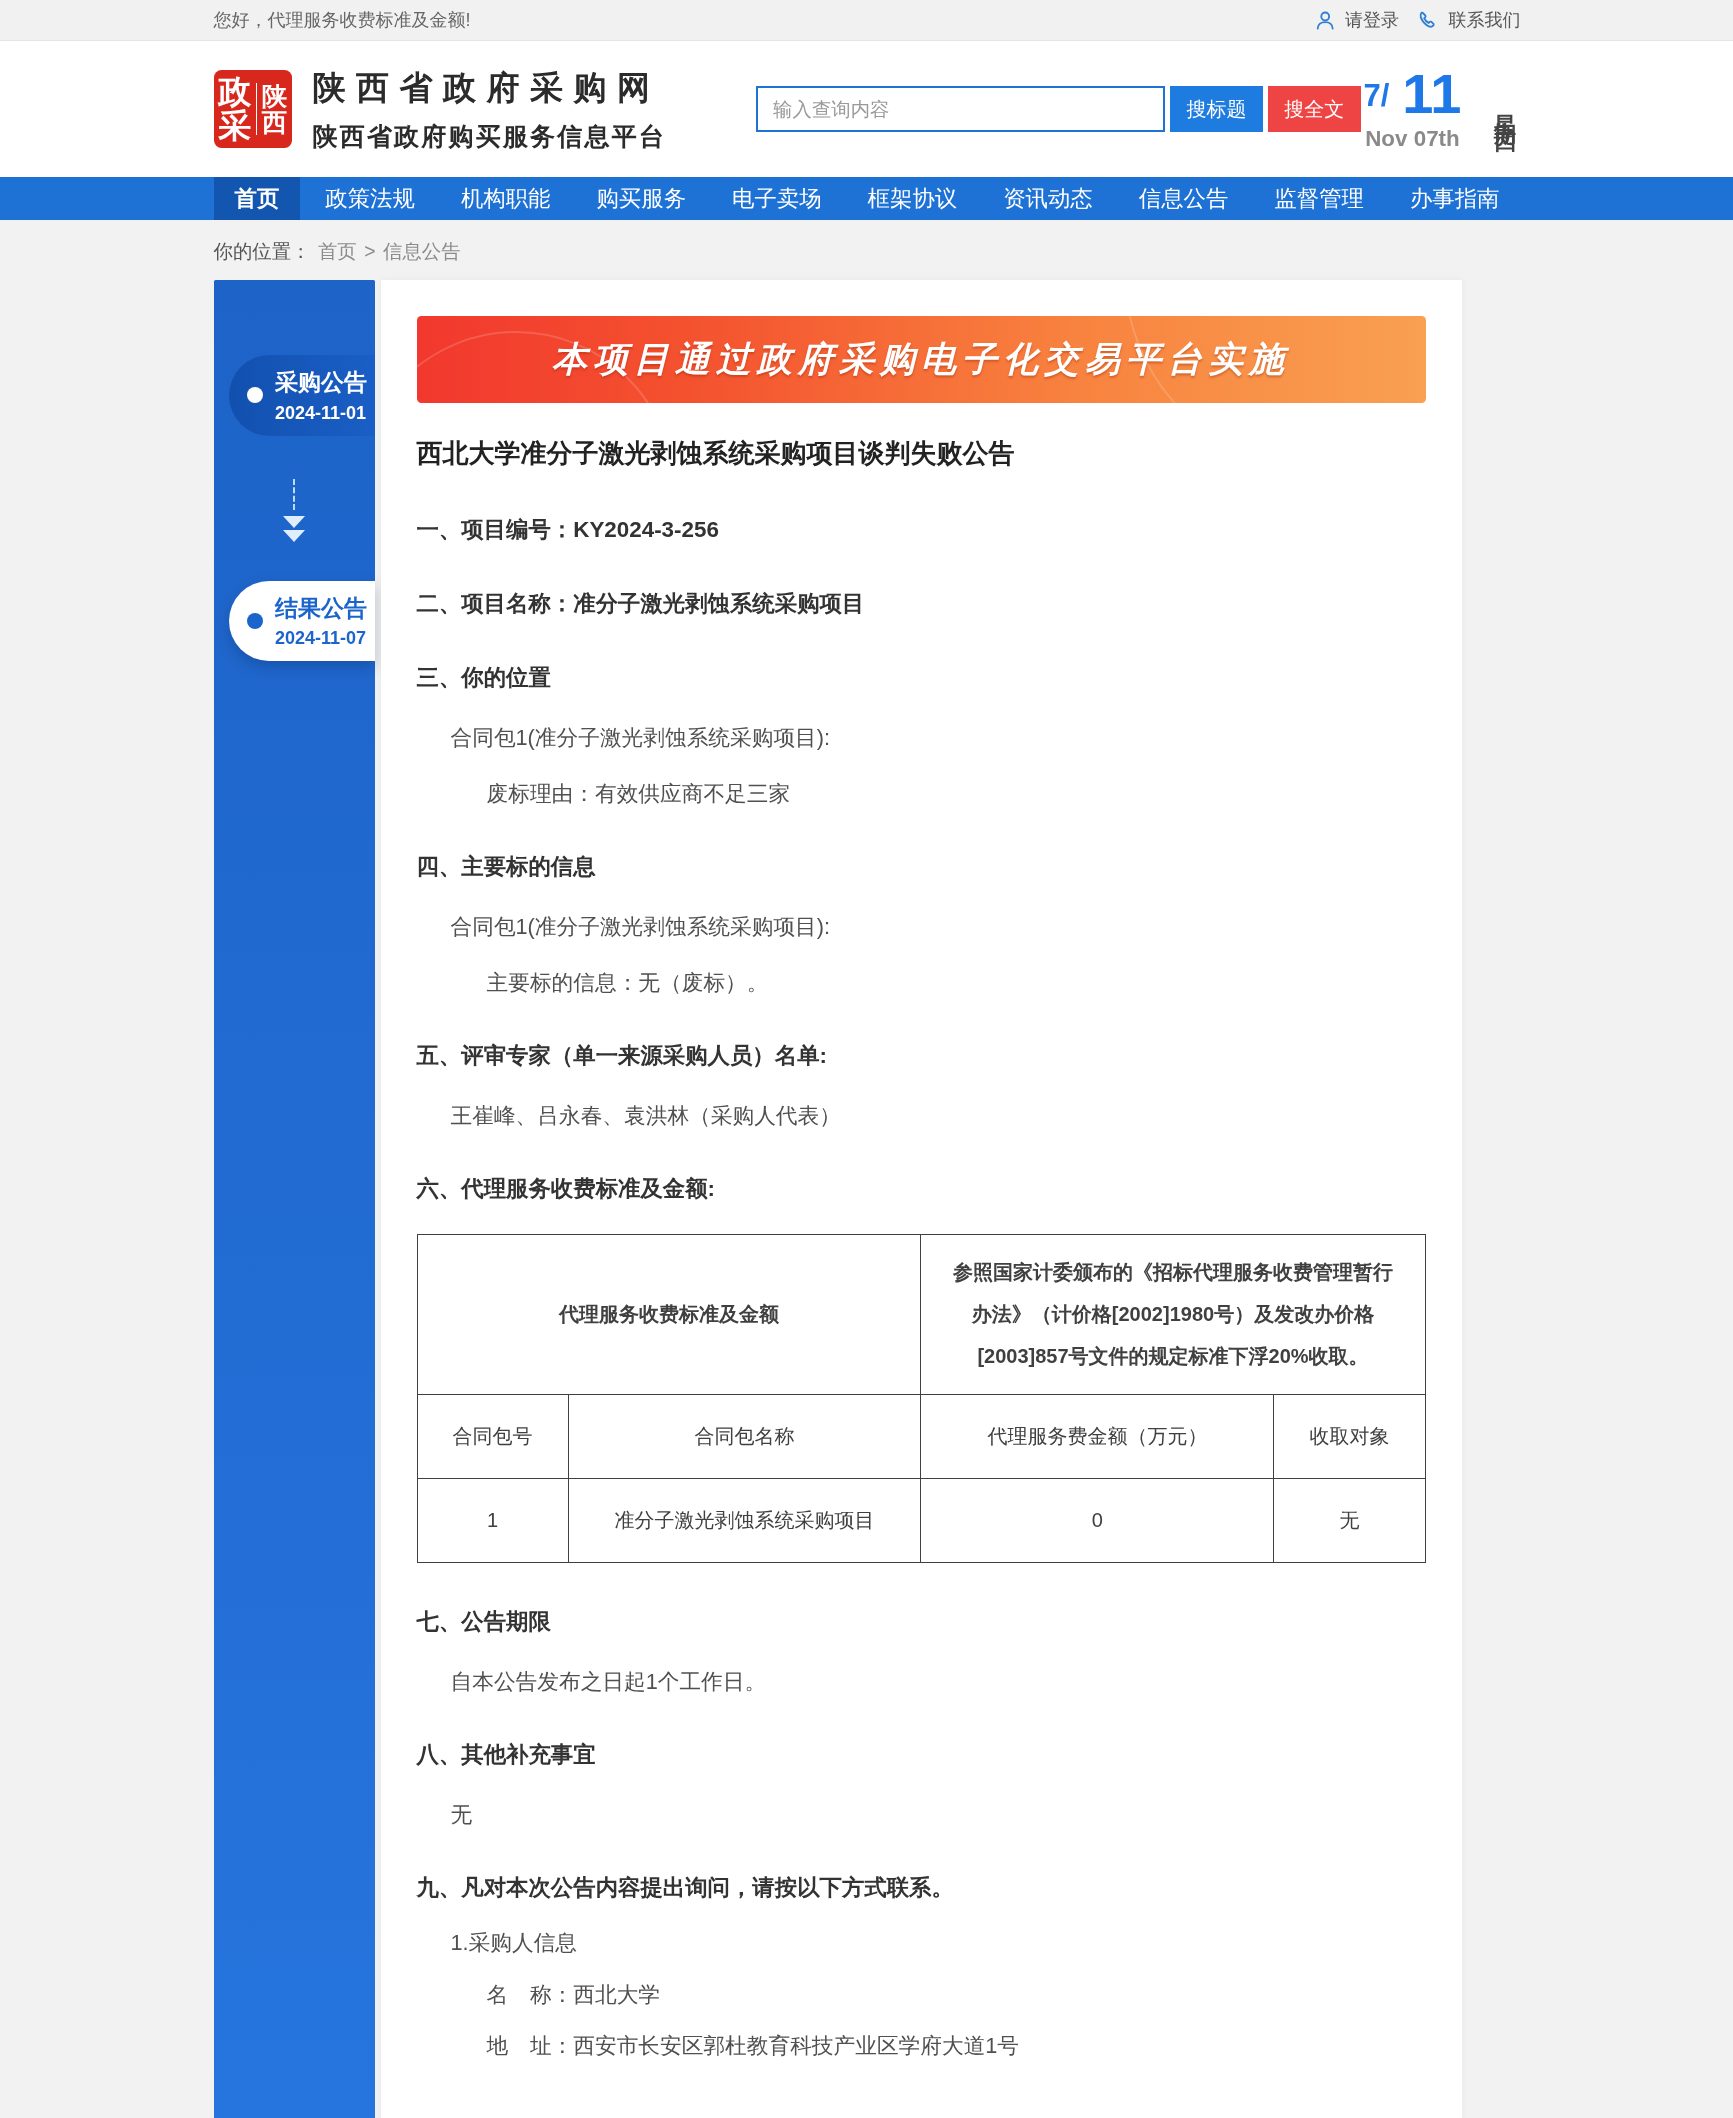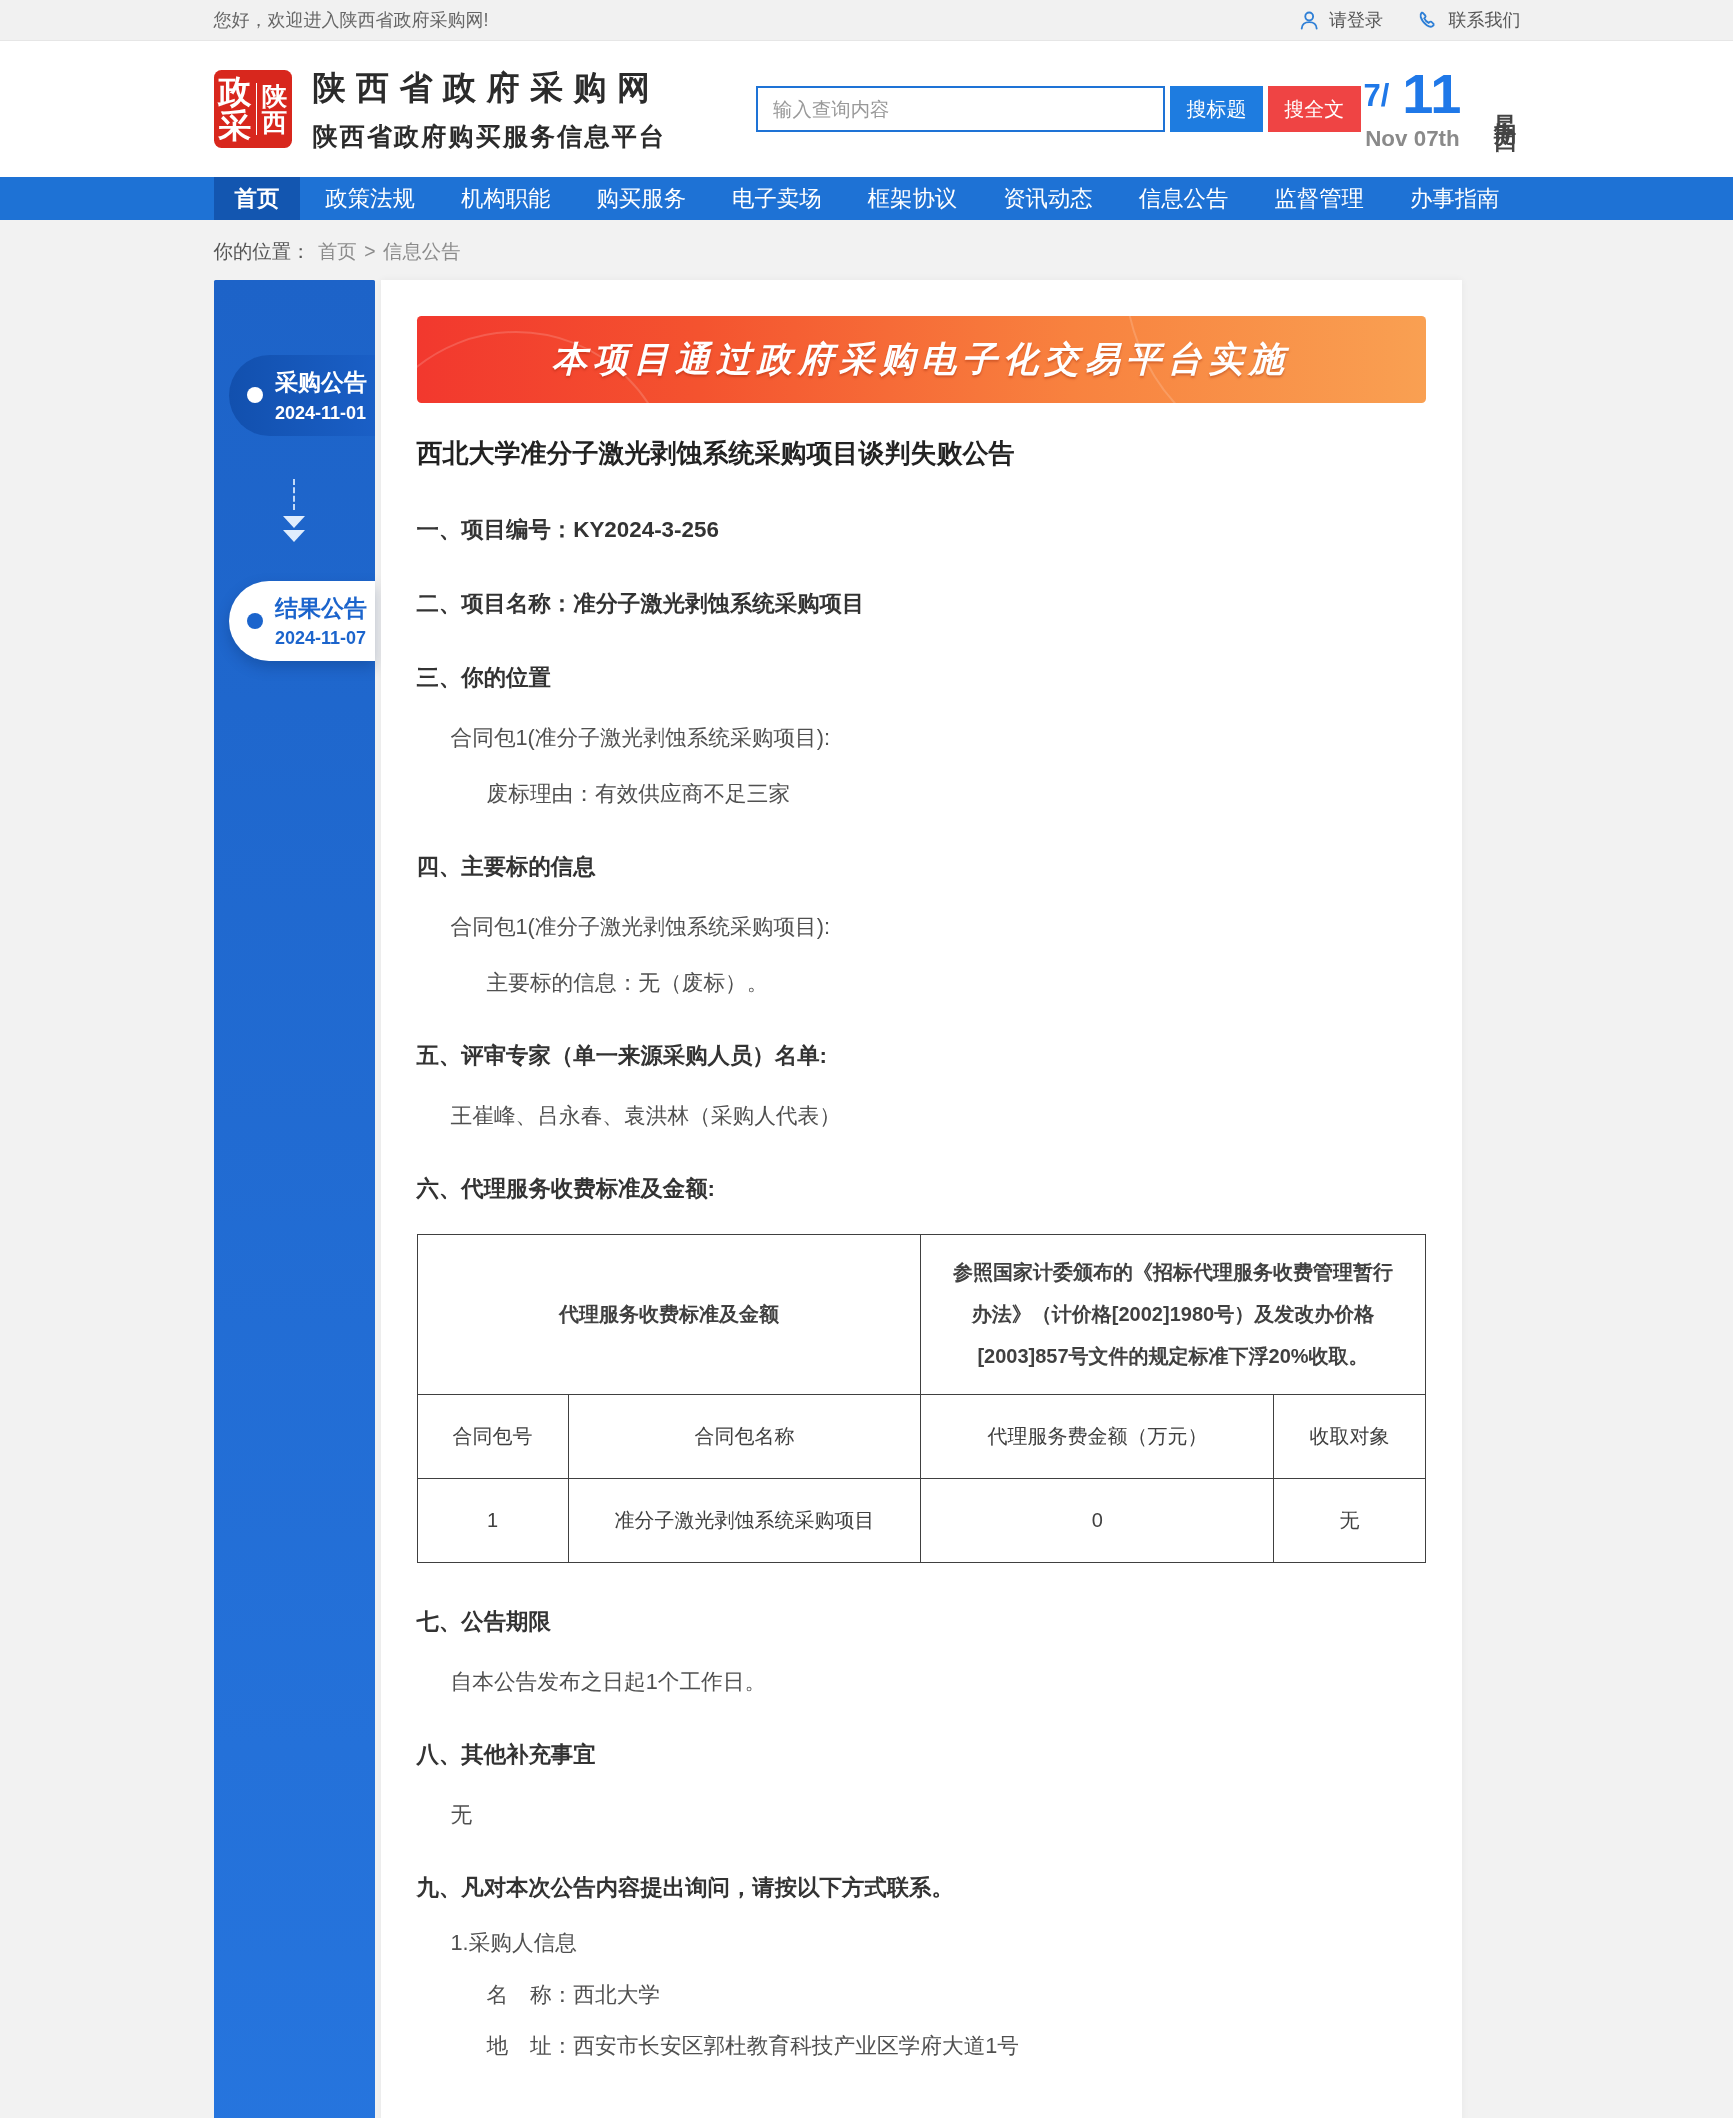--- a/index.html
+++ b/index.html
@@ -3,21 +3,21 @@
 <meta charset="utf-8">
 <style>
   * { margin:0; padding:0; box-sizing:border-box; }
   html,body { width:1734px; background:#f2f2f2; font-family:"Liberation Sans","DejaVu Sans",sans-serif; color:#333; }
   .container { width:1307px; margin:0 auto; }
 
   
   .topbar { background:#f1f1f1; border-bottom:0.7px solid #e6e6e6; height:41px; }
   .topbar-inner { display:flex; align-items:center; justify-content:space-between; height:100%; }
   .topbar-welcome { font-size:18px; color:#666; }
-  .topbar-links { display:flex; align-items:center; gap:34px;justify-content:flex-end; }
+  .topbar-links { display:flex; align-items:center; gap:18px;justify-content:flex-end; }
   .top-link { display:flex; align-items:center; gap:9px; font-size:18px; color:#555; cursor:pointer; }
   .top-link svg { display:block; }
 
   
   .header { background:#fff; height:136px; }
   .header-inner { display:flex; align-items:center; height:100%; }
   .logo-box { width:78px; height:78px; background:#d8271d; border-radius:7.5px; display:flex; align-items:center; justify-content:center; gap:5.2px; padding:6px; flex:0 0 auto; cursor:pointer; }
   .logo-col { color:#fff; font-weight:bold; width:1em; line-height:1.04; word-break:break-all; text-align:center; }
   .logo-col1 { font-size:33px; }
   .logo-col2 { font-size:25.4px; border-left:1.5px solid #fff; padding-left:4.5px; width:1.2em; }
@@ -93,21 +93,21 @@
   .fee-row td { height:69px; }
 
   .contact-group { font-size:21.7px; color:#505050; margin-top:25.4px; margin-left:34px; }
   .contact-line { font-size:21.7px; color:#505050; margin-top:22.4px; margin-left:70px; }
 </style>
 </head>
 <body>
 
 <div class="topbar">
   <div class="container topbar-inner">
-    <div class="topbar-welcome">您好，欢迎进入陕西省政府采购网!</div>
+    <div class="topbar-welcome">您好，代理服务收费标准及金额!</div>
     <div class="topbar-links">
       <div class="top-link">
         <span>
             <svg width="22.4" height="22.4" viewBox="0 0 24 24" fill="none" stroke="#2e7fd6" stroke-width="2" stroke-linecap="round">
               <circle cx="12" cy="8" r="4.2"></circle>
               <path d="M4 21c0-4.4 3.6-7 8-7s8 2.6 8 7"></path>
             </svg>
           </span>
         <span>请登录</span>
       </div>

